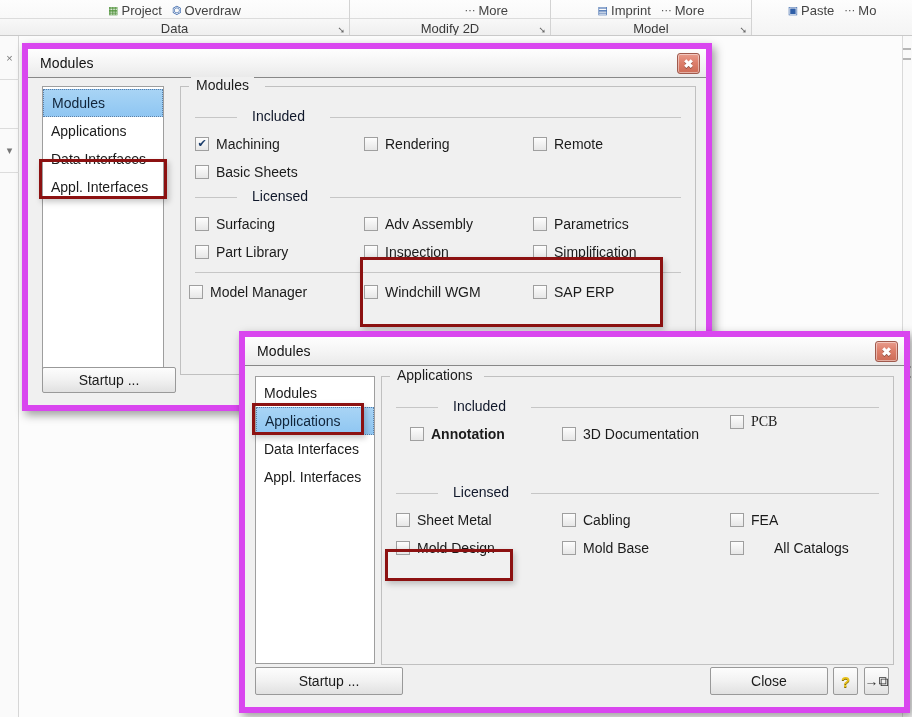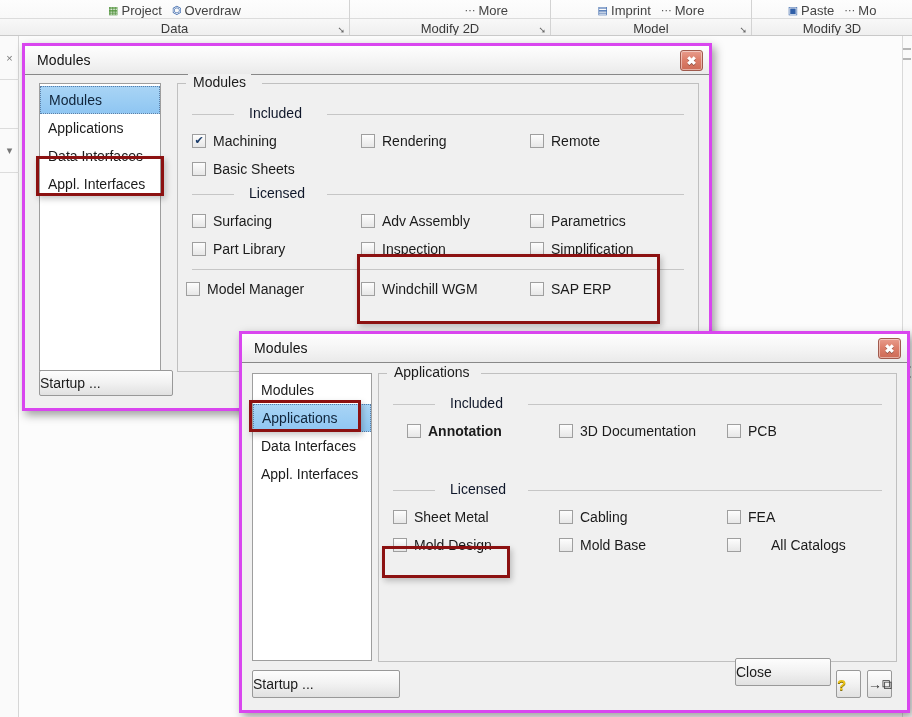--- a/index.html
+++ b/index.html
@@ -129,21 +129,21 @@
     position:absolute;
     left:19px; top:36px;
     width:883px; height:681px;
     background:#fcfcfc;
   }
 
   
   .dialog {
     position: absolute;
     background: #f0f0f0;
-    border: 3px solid #d946ef;
+    border: 6px solid #d946ef;
     box-shadow: 3px 4px 9px rgba(0,0,0,0.38);
     box-sizing: border-box;
   }
   .dlg-titlebar {
     height: 28px;
     background: linear-gradient(to bottom,#fefefe 0%, #f4f4f4 55%, #eaeaea 100%);
     position: relative;
     display: flex;
     align-items: center;
     padding-left: 12px;
@@ -276,21 +276,21 @@
     margin-top:-1px;
   }
 
   
   .btn {
     border:1px solid #999;
     border-radius:2px;
     background: linear-gradient(to bottom,#fdfdfd 0%, #f2f2f2 48%, #e1e1e1 100%);
     display:flex;
     align-items:center;
-    justify-content:flex-start;
+    justify-content:center;
     font-size:14px;
     color:#1b1b1b;
     box-sizing:border-box;
     position:absolute;
   }
   .btn.icon { font-size:14px; }
 
   
   .annot {
     position:absolute;
@@ -306,21 +306,21 @@
   #dlg1-group { position:absolute; left:152px; top:8px; right:10px; height:288px;
                 border:1px solid #c0c0c0; border-top:none; }
   #dlg1-startup { left:14px; bottom:12px; width:134px; height:26px; }
 
   
   #dialog-applications { left:239px; top:331px; width:671px; height:382px; }
   #dlg2-list { position:absolute; left:10px; top:10px; width:120px; height:288px; }
   #dlg2-group { position:absolute; left:136px; top:10px; right:10px; height:288px;
                 border:1px solid #c0c0c0; border-top:none; }
   #dlg2-startup { left:10px; bottom:12px; width:148px; height:28px; }
-  #dlg2-close { right:76px; bottom:24px; width:96px; height:28px; }
+  #dlg2-close { right:76px; bottom:12px; width:118px; height:28px; }
   #dlg2-help { right:46px; bottom:12px; width:25px; height:28px; }
   #dlg2-pin { right:15px; bottom:12px; width:25px; height:28px; }
   .help-glyph { color:#e8c11a; font-weight:bold; font-size:15px; text-shadow:0 1px 0 #8a7206; }
   .pin-glyph { color:#333; font-size:14px; }
 </style>
 </head>
 <body>
 
 <div id="ribbon">
   <div class="ribbon-groups">
@@ -376,23 +376,20 @@
       <div class="rgroup-cmds" style="justify-content:center;">
         <span class="rcmd">
           <span class="rglyph c2">▣</span>
           <span>Paste</span>
         </span>
         <span class="rcmd">
           <span class="rglyph c3">⋯</span>
           <span>Mo</span>
         </span>
       </div>
-      <div class="rgroup-title">
-        <span>Modify 3D</span>
-      </div>
     </div>
 
   </div>
 </div>
 <div id="ribbon-bottom-line"></div>
 
 <div id="canvas"></div>
 
 <div id="left-dock">
   <div class="dock-btn">
@@ -555,21 +552,21 @@
       </div>
 
       <div class="cbx" style="left:28px;top:50px;font-weight:bold;">
         <span class="cbox"></span>
         <span>Annotation</span>
       </div>
       <div class="cbx" style="left:180px;top:50px;">
         <span class="cbox"></span>
         <span>3D Documentation</span>
       </div>
-      <div class="cbx" style="left:348px;top:50px;">
+      <div class="cbx" style="left:348px;top:38px;font-family:Liberation Serif, serif;">
         <span class="cbox"></span>
         <span>PCB</span>
       </div>
 
       <div class="sect" style="top:110px;left:14px;right:14px;">
         <div class="sline left"></div>
         <div class="slabel" style="left:57px;">Licensed</div>
         <div class="sline right" style="left:135px;right:0;"></div>
       </div>
 

